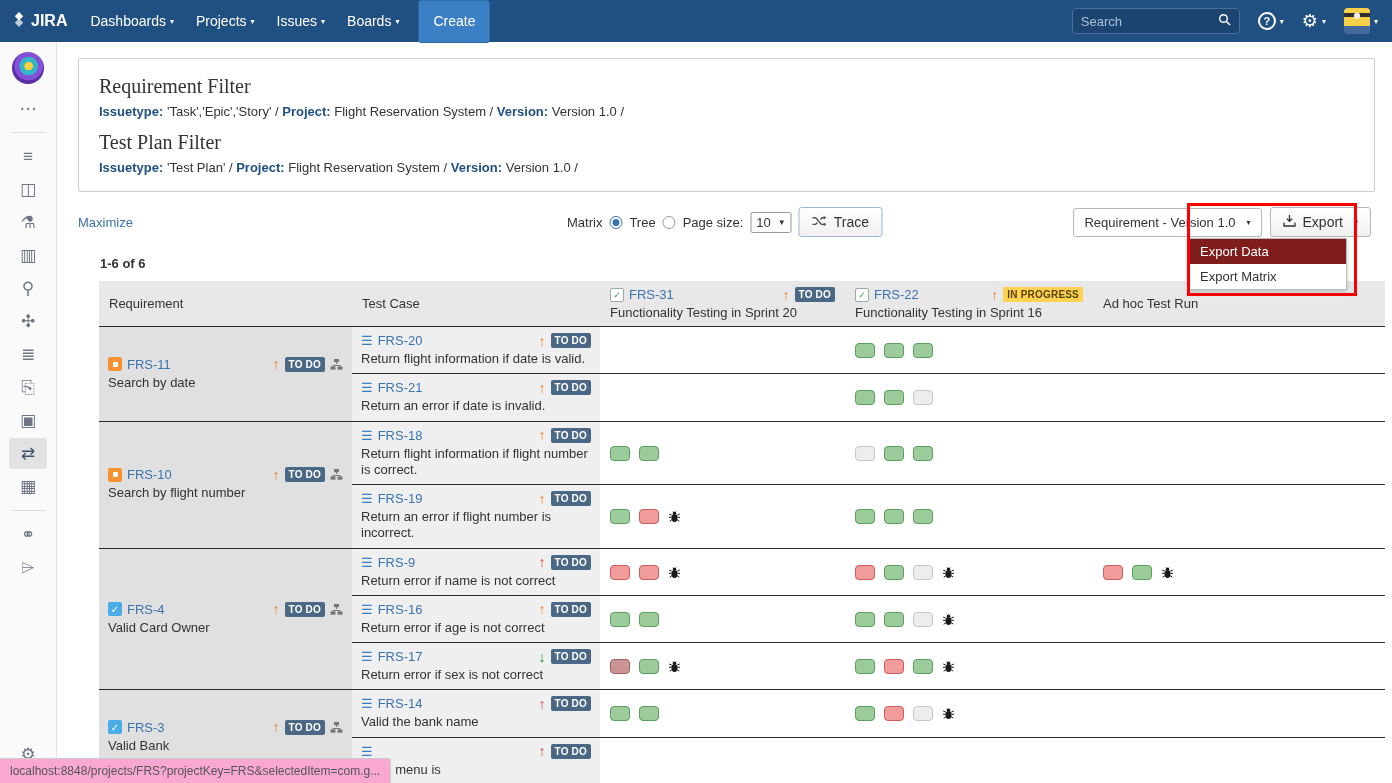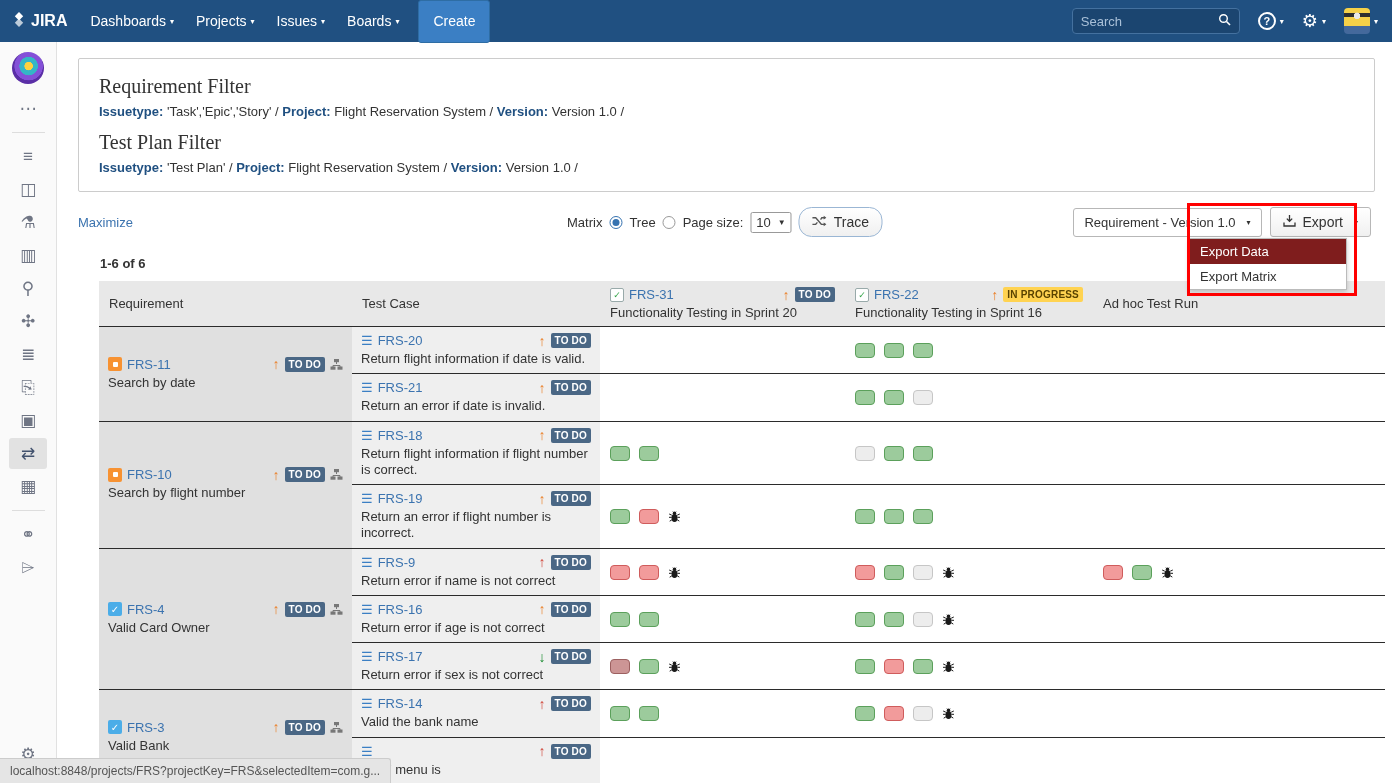--- a/index.html
+++ b/index.html
@@ -58,21 +58,21 @@
     gap:7px; white-space:nowrap; font-size:13px; color:#333; }
   .radio { width:13px; height:13px; border:1px solid #999; border-radius:50%; background:#fff; display:inline-block; }
   .radio.checked { border-color:#3572b0; display:inline-grid; place-items:center; }
   .radio.checked::after { content:''; width:7px; height:7px; border-radius:50%; background:#3572b0; }
   .mini-select { display:inline-flex; align-items:center; gap:7px; border:1px solid #999; background:#fff;
     border-radius:2px; padding:2px 5px; font-size:13px; cursor:pointer; }
   .mini-select .sel-caret { font-size:8px; }
   .btn { display:inline-flex; align-items:center; gap:7px; background:linear-gradient(#ffffff,#f0f0f0);
     border:1px solid #b7b7b7; border-radius:3px; padding:6px 12px; font-size:14px; color:#333; cursor:pointer;
     font-family:"Liberation Sans","DejaVu Sans",sans-serif; }
-  .btn.trace { border-color:#9ab6d4;border-radius:13px; }
+  .btn.trace { border-color:#9ab6d4; }
   .btn.white { background:#fff; font-size:13px; padding:6px 10px; }
   .right-controls { margin-left:auto; display:flex; align-items:center; gap:8px; }
 
   .pagination { margin:18px 21px 0 43px; font-size:13px; font-weight:bold; color:#333; }
 
   
   table.matrix { border-collapse:collapse; table-layout:fixed; margin:10px 7px 0 42px; width:1286px; }
   .matrix th { background:#e8e8e8; text-align:left; font-weight:normal; font-size:13px; color:#333;
     padding:6px 10px; border-bottom:1px solid #2b2b2b; vertical-align:middle; height:44px; }
   .matrix td { border-bottom:1px solid #2b2b2b; font-size:13px; }
@@ -104,21 +104,21 @@
   .run-darkred { background:#cc9595; border-color:#9c6060; }
   .bugicon, .treeicon { display:inline-flex; vertical-align:middle; cursor:pointer; }
 
   
   .export-menu { position:absolute; left:1189px; top:238px; width:158px; background:#fff;
     border:1px solid #bbb; box-shadow:0 2px 5px rgba(0,0,0,.2); z-index:40; }
   .menu-item { font-size:13px; padding:5px 10px; color:#333; cursor:pointer; }
   .menu-item.selected { background:#7f1d1d; color:#fff; }
   .annotation-box { position:absolute; left:1187px; top:203px; width:170px; height:93px;
     border:3px solid #f00; z-index:60; pointer-events:none; }
-  .statusbar { position:absolute; left:0; bottom:0; background:#e5e5e5; border:1px solid #ccc;
+  .statusbar { position:absolute; left:0; bottom:0; background:#f9a8d4; border:1px solid #ccc;
     border-left:none; border-bottom:none; border-top-right-radius:3px; padding:5px 10px;
     font-size:12px; color:#555; z-index:70; max-width:480px; white-space:nowrap; overflow:hidden; }
 </style>
 </head>
 <body>
 
 <div class="page">
 
   <header class="topbar">
     <a class="logo">

